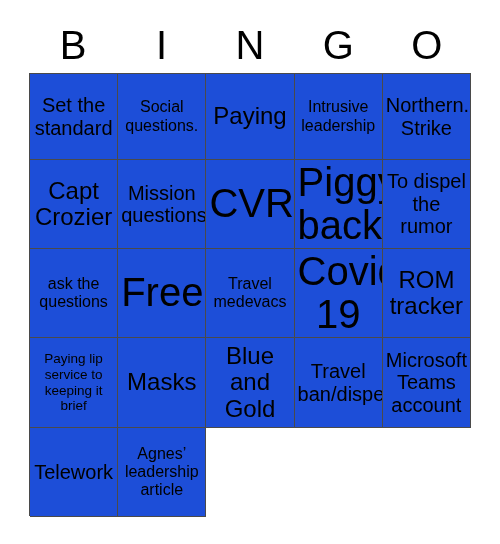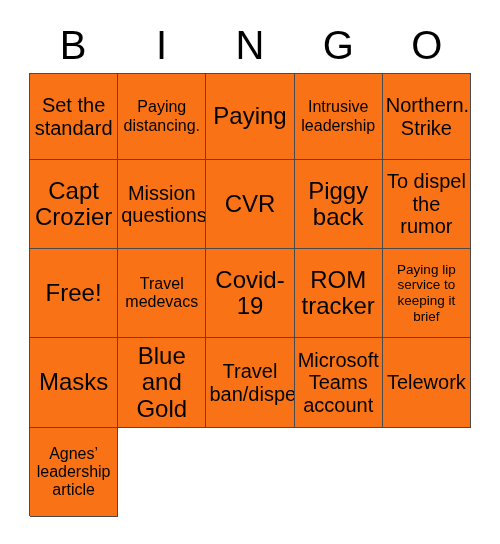--- a/index.html
+++ b/index.html
@@ -63,35 +63,35 @@
   .bingo-cell {
     box-sizing: border-box;
     border-right: 1px solid #4a4a4a;
     border-bottom: 1px solid #4a4a4a;
     display: flex;
     align-items: center;
     justify-content: center;
     text-align: center;
     padding: 2px 3px;
     overflow: hidden;
-    background: #f97316;
+    background: #1d4ed8;
   }
 
   .cell-text {
     display: block;
     color: #000000;
     line-height: 1.12;
     font-family: "Liberation Sans", sans-serif;
     font-weight: 400;
     width: 100%;
     white-space: pre-line;
   }
 
   
-  .fs-xl  { font-size: 24px; line-height: 1.08; }
+  .fs-xl  { font-size: 40px; line-height: 1.08; }
   .fs-lg  { font-size: 24px; line-height: 1.1; }
   .fs-md  { font-size: 20px; line-height: 1.12; }
   .fs-sm  { font-size: 16px; line-height: 1.14; }
   .fs-xs  { font-size: 13.5px; line-height: 1.16; }
 </style>
 </head>
 <body>
 
 <div id="bingo-card">
 
@@ -101,21 +101,21 @@
       <div class="header-letter">N</div>
       <div class="header-letter">G</div>
       <div class="header-letter">O</div>
     </div>
 
   <div id="bingo-grid">
       <div class="bingo-cell">
         <span class="cell-text fs-md">Set the standard</span>
       </div>
       <div class="bingo-cell">
-        <span class="cell-text fs-sm">Paying distancing.</span>
+        <span class="cell-text fs-sm">Social questions.</span>
       </div>
       <div class="bingo-cell">
         <span class="cell-text fs-lg">Paying</span>
       </div>
       <div class="bingo-cell">
         <span class="cell-text fs-sm">Intrusive leadership</span>
       </div>
       <div class="bingo-cell">
         <span class="cell-text fs-md">Northern. Strike</span>
       </div>
@@ -126,20 +126,23 @@
         <span class="cell-text fs-md">Mission questions</span>
       </div>
       <div class="bingo-cell">
         <span class="cell-text fs-xl">CVR</span>
       </div>
       <div class="bingo-cell">
         <span class="cell-text fs-xl">Piggy back</span>
       </div>
       <div class="bingo-cell">
         <span class="cell-text fs-md">To dispel the rumor</span>
+      </div>
+      <div class="bingo-cell">
+        <span class="cell-text fs-sm">ask the questions</span>
       </div>
       <div class="bingo-cell">
         <span class="cell-text fs-xl">Free!</span>
       </div>
       <div class="bingo-cell">
         <span class="cell-text fs-sm">Travel medevacs</span>
       </div>
       <div class="bingo-cell">
         <span class="cell-text fs-xl">Covid-19</span>
       </div>

